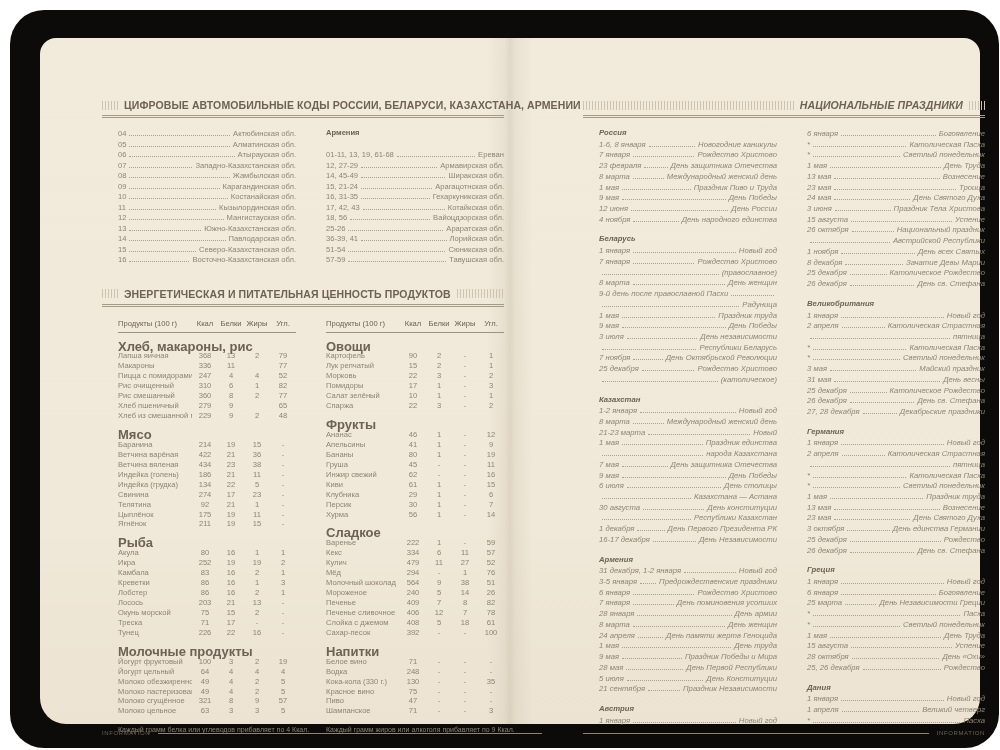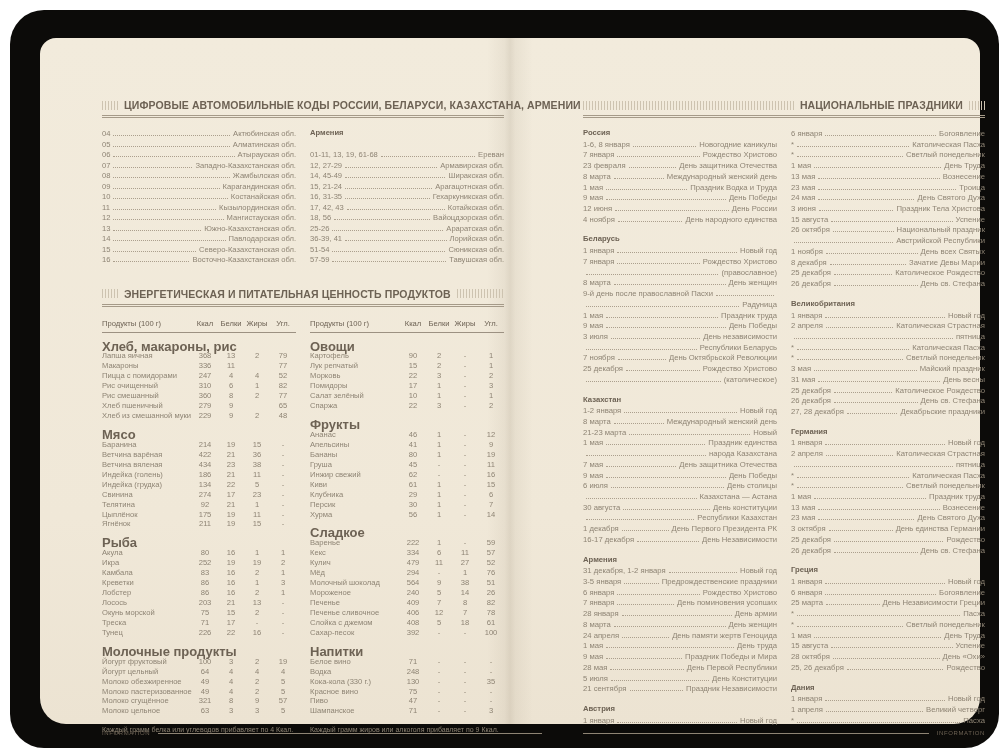--- a/index.html
+++ b/index.html
@@ -16,38 +16,38 @@
     background:linear-gradient(180deg,#f2ebdc 0%,#f0e8d8 70%,#ece3d2 100%);
     border-radius:16px 16px 26px 26px;
   }
   .crease{
     position:absolute;left:50%;top:0;bottom:0;width:46px;transform:translateX(-50%);
     background:linear-gradient(90deg,rgba(110,95,70,0) 0%,rgba(110,95,70,0.07) 38%,rgba(110,95,70,0.14) 50%,rgba(110,95,70,0.07) 62%,rgba(110,95,70,0) 100%);
   }
   .content{position:absolute;inset:0;}
   .page{position:absolute;top:60px;}
   .page-left{left:62px;width:402px;}
-  .page-right{left:543px;width:402px;}
+  .page-right{left:543px;width:402px;font-style:italic;}
 
   .banner{
     display:flex;align-items:center;gap:6px;height:14px;
     padding-bottom:3px;border-bottom:3px double #a59a88;
   }
   .banner-title{
     font-size:10.5px;font-weight:bold;color:#6d6254;letter-spacing:0.1px;white-space:nowrap;
   }
   .hatch{
     height:9px;
     background:repeating-linear-gradient(90deg,#cdc3b0 0,#cdc3b0 1px,rgba(0,0,0,0) 1px,rgba(0,0,0,0) 3px);
   }
   .hatch.small{width:16px;flex:none;}
   .hatch.fill{flex:1;}
 
   .two-col{display:flex;gap:14px;}
-  .two-col .col{flex:1;min-width:0;}
+  .two-col .col{flex:1;min-width:0;margin-left:16px;}
 
   
   .lrow-base{display:flex;align-items:baseline;color:#8e8474;}
   .ld{white-space:nowrap;flex:none;}
   .lv{white-space:nowrap;flex:none;}
   .ldots{flex:1;margin:0 3px;border-bottom:1px dotted #ab9f8d;height:7px;min-width:4px;}
   .lhead{font-weight:bold;color:#6d6254;}
 
   .codes-block{margin-top:10px;margin-bottom:22px;}
   .lrow,.lspacer,.codes-block .lhead{height:10.5px;font-size:7.6px;line-height:10.5px;}
@@ -733,21 +733,21 @@
                   <span class="lv">День защитника Отечества</span>
                 </div>
                 <div class="hrow lrow-base">
                   <span class="ld">8 марта</span>
                   <span class="ldots"></span>
                   <span class="lv">Международный женский день</span>
                 </div>
                 <div class="hrow lrow-base">
                   <span class="ld">1 мая</span>
                   <span class="ldots"></span>
-                  <span class="lv">Праздник Водка и Труда</span>
+                  <span class="lv">Праздник Пиво и Труда</span>
                 </div>
                 <div class="hrow lrow-base">
                   <span class="ld">9 мая</span>
                   <span class="ldots"></span>
                   <span class="lv">День Победы</span>
                 </div>
                 <div class="hrow lrow-base">
                   <span class="ld">12 июня</span>
                   <span class="ldots"></span>
                   <span class="lv">День России</span>

